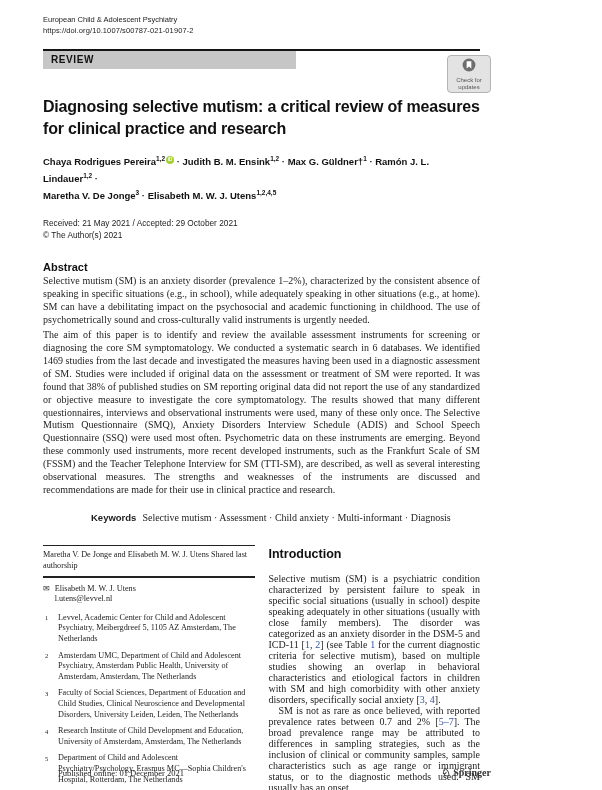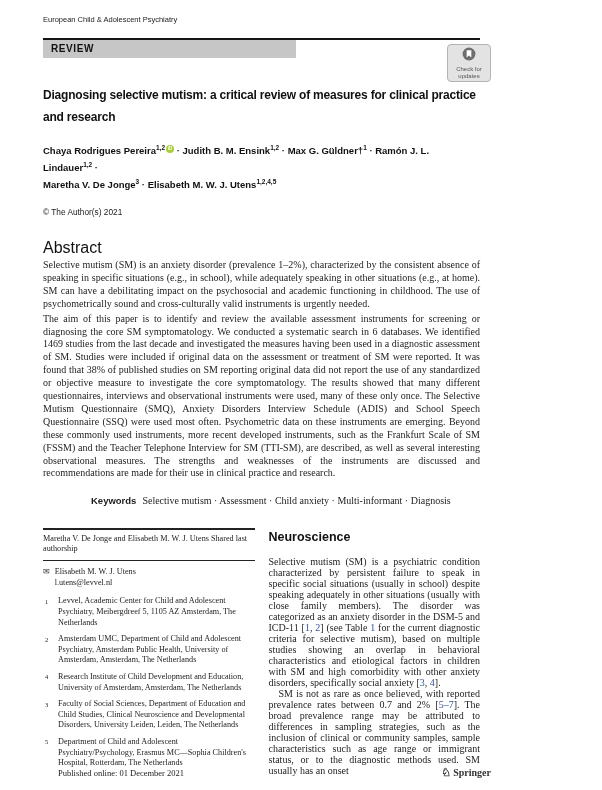--- a/index.html
+++ b/index.html
@@ -13,33 +13,33 @@
   .toprule { height:2px; background:#141414; margin-top:13px; }
   .banner-row { position:relative; height:18px; }
   .review-banner { width:253px; height:18px; background:#c6c6c6; font-family:"Liberation Sans", sans-serif;
     font-weight:bold; font-size:10px; letter-spacing:0.6px; line-height:18px; padding-left:8px; color:#111; }
   .check-badge { position:absolute; top:4px; right:-11px; width:44px; height:38px; background:#e3e3e3;
     border:1px solid #b3b3b3; border-radius:4px; display:flex; flex-direction:column; align-items:center;
     justify-content:center; gap:1px; cursor:pointer; }
   .check-badge .txt { font-family:"Liberation Sans", sans-serif; font-size:6px; line-height:6.5px; color:#555; text-align:center; }
 
   
-  .title { margin-top:27px; font-family:"Liberation Sans", sans-serif; font-weight:bold; font-size:12px;
+  .title { margin-top:27px; font-family:"Liberation Sans", sans-serif; font-weight:bold; font-size:16px;
     line-height:21.5px; color:#111; letter-spacing:-0.2px; }
   .authors { margin-top:13px; font-family:"Liberation Sans", sans-serif; font-weight:bold; font-size:9.5px;
     line-height:14px; color:#111; }
   .authors sup { font-size:6.5px; font-weight:bold; }
   .authors .sep { font-weight:bold; }
   .orcid { display:inline-block; width:8px; height:8px; border-radius:50%; background:#a6ce39; color:#fff;
     font-family:"Liberation Sans", sans-serif; font-size:4.5px; line-height:8px; text-align:center;
     vertical-align:super; margin-left:1px; cursor:pointer; }
   .dates { margin-top:15px; font-family:"Liberation Sans", sans-serif; font-size:8.3px; line-height:11.5px; color:#222; }
 
   
-  .abs-head { margin-top:20px; font-family:"Liberation Sans", sans-serif; font-weight:normal; font-size:16px; color:#111; }
+  .abs-head { margin-top:20px; font-family:"Liberation Sans", sans-serif; font-weight:bold; font-size:11px; color:#111; }
   .abs-body p { font-size:10px; line-height:12.9px; text-align:justify; margin-top:2px; }
   .keywords { margin-top:14px; font-size:10px; line-height:13px; }
   .keywords .kw-label { font-family:"Liberation Sans", sans-serif; font-weight:bold; font-size:9.5px; margin-right:6px;padding-left:48px; }
 
   
   .columns { display:flex; gap:14px; margin-top:21px; }
   .col { flex:1; min-width:0; }
 
   .fn-rule { height:1.5px; background:#222; margin-bottom:4px; }
   .fn-rule.second { margin-top:5px; }
@@ -65,20 +65,21 @@
     font-weight:bold; font-size:10px; color:#333; }
   .knight { font-size:11px; line-height:11px; }
 </style>
 </head>
 <body>
 
 <div class="page">
 
   <div class="jheader">
     <div>European Child &amp; Adolescent Psychiatry</div>
+    <div class="doi">https://doi.org/10.1007/s00787-021-01907-2</div>
   </div>
 
   <div class="toprule"></div>
 
   <div class="banner-row">
     <div class="review-banner">REVIEW</div>
     <div class="check-badge">
       <span>
         <svg width="14" height="14" viewBox="0 0 24 24">
           <circle cx="12" cy="12" r="11" fill="#6e6e6e"></circle>
@@ -88,20 +89,21 @@
       <span class="txt">Check for</span>
       <span class="txt">updates</span>
     </div>
   </div>
 
   <h1 class="title">Diagnosing selective mutism: a critical review of measures for clinical practice and research</h1>
 
   <div class="authors"><span>Chaya Rodrigues Pereira<sup>1,2</sup></span><span class="orcid">iD</span><span class="sep"> · </span><span>Judith B. M. Ensink<sup>1,2</sup></span><span class="sep"> · </span><span>Max G. Güldner†<sup>1</sup></span><span class="sep"> · </span><span>Ramón J. L. Lindauer<sup>1,2</sup></span><span class="sep"> · </span><br><span>Maretha V. De Jonge<sup>3</sup></span><span class="sep"> · </span><span>Elisabeth M. W. J. Utens<sup>1,2,4,5</sup></span></div>
 
   <div class="dates">
+    <div>Received: 21 May 2021 / Accepted: 29 October 2021</div>
     <div>© The Author(s) 2021</div>
   </div>
 
   <div class="abs-head">Abstract</div>
   <div class="abs-body">
       <p>Selective mutism (SM) is an anxiety disorder (prevalence 1–2%), characterized by the consistent absence of speaking in specific situations (e.g., in school), while adequately speaking in other situations (e.g., at home). SM can have a debilitating impact on the psychosocial and academic functioning in childhood. The use of psychometrically sound and cross-culturally valid instruments is urgently needed.</p>
       <p>The aim of this paper is to identify and review the available assessment instruments for screening or diagnosing the core SM symptomatology. We conducted a systematic search in 6 databases. We identified 1469 studies from the last decade and investigated the measures having been used in a diagnostic assessment of SM. Studies were included if original data on the assessment or treatment of SM were reported. It was found that 38% of published studies on SM reporting original data did not report the use of any standardized or objective measure to investigate the core symptomatology. The results showed that many different questionnaires, interviews and observational instruments were used, many of these only once. The Selective Mutism Questionnaire (SMQ), Anxiety Disorders Interview Schedule (ADIS) and School Speech Questionnaire (SSQ) were used most often. Psychometric data on these instruments are emerging. Beyond these commonly used instruments, more recent developed instruments, such as the Frankfurt Scale of SM (FSSM) and the Teacher Telephone Interview for SM (TTI-SM), are described, as well as several interesting observational measures. The strengths and weaknesses of the instruments are discussed and recommendations are made for their use in clinical practice and research.</p>
     </div>
 
   <div class="keywords">
@@ -124,36 +126,36 @@
       <div class="affils">
           <div class="affil">
             <span class="num">1</span>
             <span class="txt">Levvel, Academic Center for Child and Adolescent Psychiatry, Meibergdreef 5, 1105 AZ Amsterdam, The Netherlands</span>
           </div>
           <div class="affil">
             <span class="num">2</span>
             <span class="txt">Amsterdam UMC, Department of Child and Adolescent Psychiatry, Amsterdam Public Health, University of Amsterdam, Amsterdam, The Netherlands</span>
           </div>
           <div class="affil">
+            <span class="num">3</span>
+            <span class="txt">Faculty of Social Sciences, Department of Education and Child Studies, Clinical Neuroscience and Developmental Disorders, University Leiden, Leiden, The Netherlands</span>
+          </div>
+          <div class="affil">
             <span class="num">4</span>
             <span class="txt">Research Institute of Child Development and Education, University of Amsterdam, Amsterdam, The Netherlands</span>
-          </div>
-          <div class="affil">
-            <span class="num">3</span>
-            <span class="txt">Faculty of Social Sciences, Department of Education and Child Studies, Clinical Neuroscience and Developmental Disorders, University Leiden, Leiden, The Netherlands</span>
           </div>
           <div class="affil">
             <span class="num">5</span>
             <span class="txt">Department of Child and Adolescent Psychiatry/Psychology, Erasmus MC—Sophia Children's Hospital, Rotterdam, The Netherlands</span>
           </div>
         </div>
     </div>
 
     <div class="col">
-      <h2 class="intro-head">Neuroscience</h2>
+      <h2 class="intro-head">Introduction</h2>
       <div class="intro-body">
           <p>Selective mutism (SM) is a psychiatric condition characterized by persistent failure to speak in specific social situations (usually in school) despite speaking adequately in other situations (usually with close family members). The disorder was categorized as an anxiety disorder in the DSM-5 and ICD-11 [<span class="cite" style="color: rgb(51, 81, 158);">1</span>, <span class="cite" style="color: rgb(51, 81, 158);">2</span>] (see Table <span class="cite" style="color: rgb(51, 81, 158);">1</span> for the current diagnostic criteria for selective mutism), based on multiple studies showing an overlap in behavioral characteristics and etiological factors in children with SM and high comorbidity with other anxiety disorders, specifically social anxiety [<span class="cite" style="color: rgb(51, 81, 158);">3</span>, <span class="cite" style="color: rgb(51, 81, 158);">4</span>].</p>
           <p class="indent">SM is not as rare as once believed, with reported prevalence rates between 0.7 and 2% [<span class="cite" style="color: rgb(51, 81, 158);">5–7</span>]. The broad prevalence range may be attributed to differences in sampling strategies, such as the inclusion of clinical or community samples, sample characteristics such as age range or immigrant status, or to the diagnostic methods used. SM usually has an onset</p>
         </div>
     </div>
 
   </div>
 
   <div class="footer">
     <span>Published online: 01 December 2021</span>

